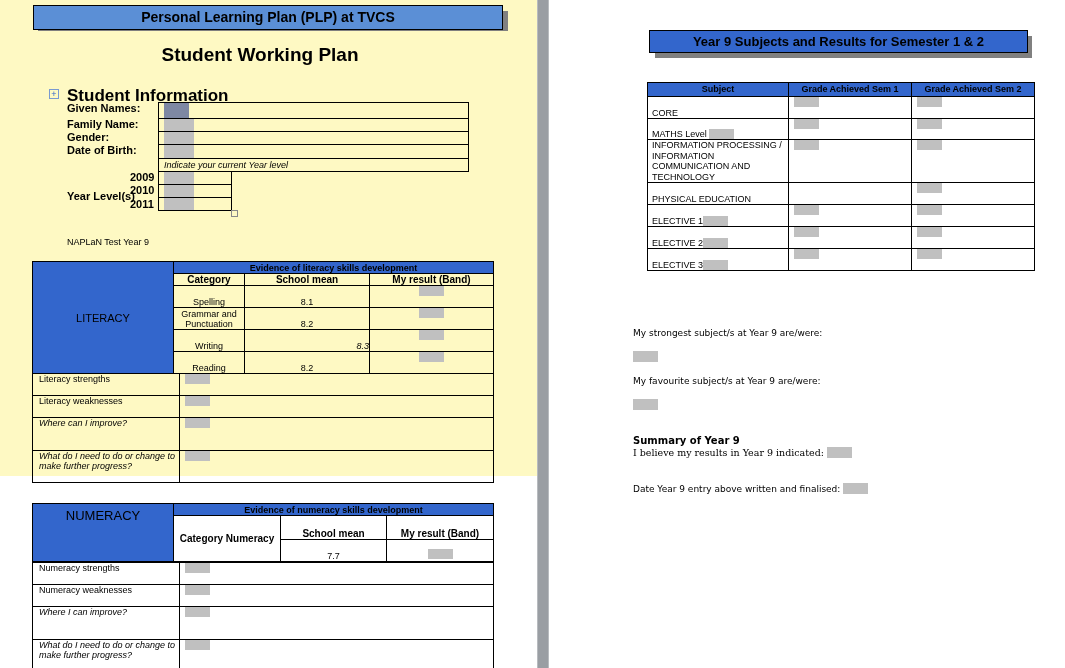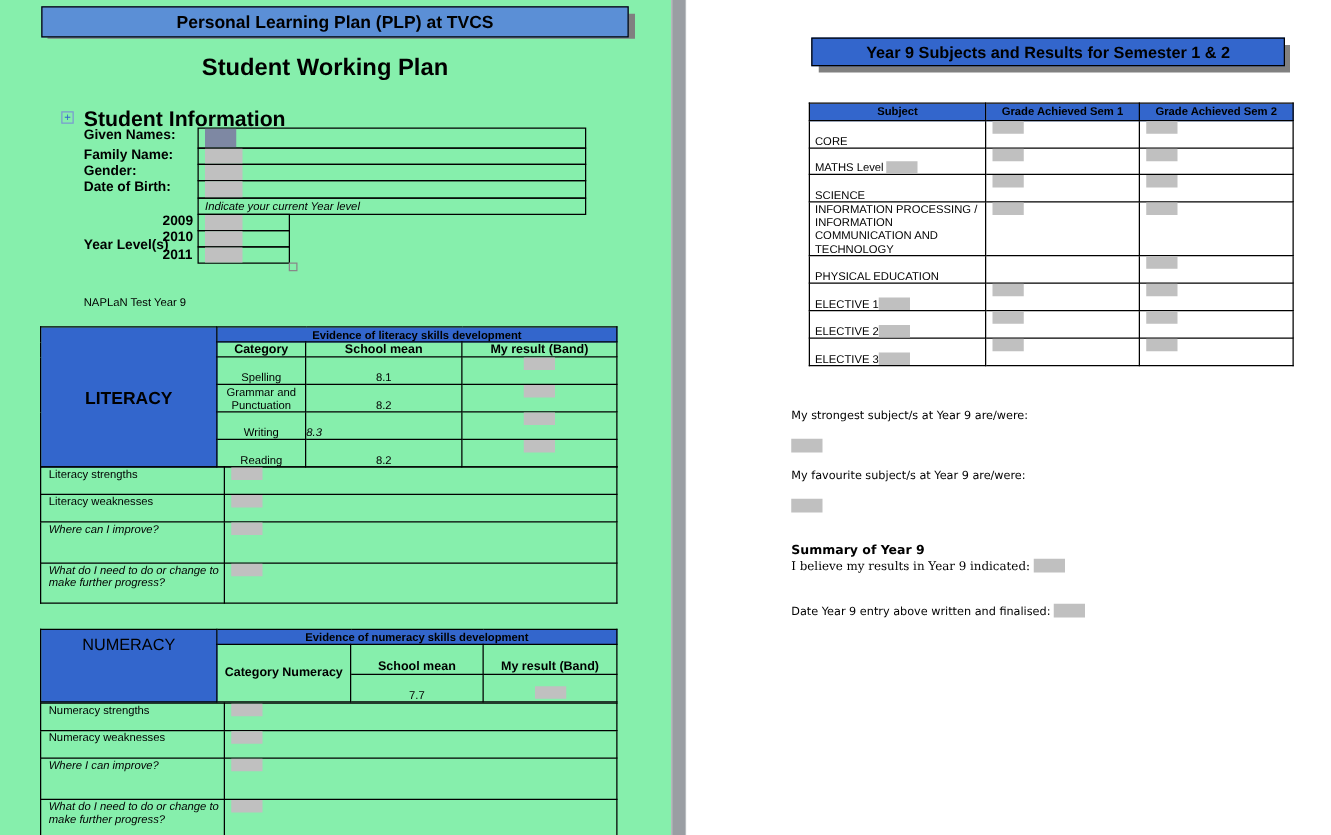--- a/index.html
+++ b/index.html
@@ -1,18 +1,18 @@
 <!DOCTYPE html>
 <html><head>
 <meta charset="utf-8">
 <style>
   html,body{margin:0;padding:0;}
   body{width:1065px;height:668px;overflow:hidden;background:#fff;position:relative;font-family:"Liberation Sans",sans-serif;color:#000;}
   .abs{position:absolute;}
-  .page-left{position:absolute;left:0;top:0;width:537px;height:668px;background:#86efac;}
+  .page-left{position:absolute;left:0;top:0;width:537px;height:476px;background:#fef9c3;}
   .divider{position:absolute;left:537px;top:0;width:12px;height:668px;background:#9a9ea3;border-left:1px solid #b8bbbf;border-right:1px solid #b8bbbf;box-sizing:border-box;}
   .page-right{position:absolute;left:549px;top:0;width:516px;height:668px;background:#fff;}
 
   .banner{position:absolute;border:1px solid #000;text-align:center;font-weight:bold;box-sizing:border-box;}
   .banner-shadow{position:absolute;background:#808080;}
   .field{background:#c0c0c0;display:inline-block;}
   .field.sel{background:#7e88a3;}
 
   .info-label{position:absolute;font-weight:bold;font-size:11px;}
   .info-box{position:absolute;border:1px solid #000;box-sizing:border-box;}
@@ -70,41 +70,41 @@
   <div class="info-box" style="left:158px;top:197px;width:74px;height:14px;">
     <span class="field" style="position:absolute;left:5px;top:0;width:30px;height:12px;"></span>
   </div>
   <div class="abs" style="left:231px;top:210px;width:5px;height:5px;border:1px solid #888;"></div>
 
   <div class="abs" style="left:67px;top:237px;font-size:9px;">NAPLaN Test Year 9</div>
 
   <table style="left:32px;top:261px;width:462px;">
     <tbody>
         <tr style="height:12px;">
-      <td rowspan="6" class="blue" style="width:140px;text-align:center;vertical-align:middle;font-size:14px;font-weight:bold;">LITERACY</td>
+      <td rowspan="6" class="blue" style="width:140px;text-align:center;vertical-align:middle;font-size:11px;">LITERACY</td>
       <td colspan="3" class="blue lit-th" style="font-size:9px;">Evidence of literacy skills development</td>
     </tr>
     <tr style="height:12px;">
       <td class="lit-th" style="width:70px;">Category</td>
       <td class="lit-th" style="width:124px;">School mean</td>
       <td class="lit-th">My result (Band)</td>
     </tr>
     <tr style="height:22px;">
       <td style="text-align:center;">Spelling</td>
       <td style="text-align:center;">8.1</td>
       <td style="text-align:center;vertical-align:top;"><span class="field" style="width:25px;height:10px;"></span></td>
     </tr>
     <tr style="height:22px;">
       <td style="text-align:center;line-height:10px;">Grammar and Punctuation</td>
       <td style="text-align:center;">8.2</td>
       <td style="text-align:center;vertical-align:top;"><span class="field" style="width:25px;height:10px;"></span></td>
     </tr>
     <tr style="height:22px;">
       <td style="text-align:center;">Writing</td>
-      <td style="text-align:left;font-style:italic;">8.3</td>
+      <td style="text-align:right;font-style:italic;">8.3</td>
       <td style="text-align:center;vertical-align:top;"><span class="field" style="width:25px;height:10px;"></span></td>
     </tr>
     <tr style="height:22px;">
       <td style="text-align:center;">Reading</td>
       <td style="text-align:center;">8.2</td>
       <td style="text-align:center;vertical-align:top;"><span class="field" style="width:25px;height:10px;"></span></td>
     </tr>
   </tbody>
     </table>
 
@@ -187,25 +187,20 @@
     <tr style="height:22px;">
       <td style="padding-left:4px;">CORE</td>
       <td style="vertical-align:top;padding-left:5px;"><span class="field" style="width:25px;height:10px;"></span></td>
       <td style="vertical-align:top;padding-left:5px;"><span class="field" style="width:25px;height:10px;"></span></td>
     </tr>
     <tr style="height:21px;">
       <td style="padding-left:4px;"><span>MATHS  Level</span> <span class="field" style="width:25px;height:10px;vertical-align:-2px;"></span></td>
       <td style="vertical-align:top;padding-left:5px;"><span class="field" style="width:25px;height:10px;"></span></td>
       <td style="vertical-align:top;padding-left:5px;"><span class="field" style="width:25px;height:10px;"></span></td>
     </tr>
-    <tr style="height:22px;">
-      <td style="padding-left:4px;">SCIENCE</td>
-      <td style="vertical-align:top;padding-left:5px;"><span class="field" style="width:25px;height:10px;"></span></td>
-      <td style="vertical-align:top;padding-left:5px;"><span class="field" style="width:25px;height:10px;"></span></td>
-    </tr>
     <tr style="height:43px;">
       <td style="padding-left:4px;vertical-align:top;line-height:10.5px;">INFORMATION PROCESSING / INFORMATION COMMUNICATION AND TECHNOLOGY</td>
       <td style="vertical-align:top;padding-left:5px;"><span class="field" style="width:25px;height:10px;"></span></td>
       <td style="vertical-align:top;padding-left:5px;"><span class="field" style="width:25px;height:10px;"></span></td>
     </tr>
     <tr style="height:22px;">
       <td style="padding-left:4px;">PHYSICAL EDUCATION</td>
       <td></td>
       <td style="vertical-align:top;padding-left:5px;"><span class="field" style="width:25px;height:10px;"></span></td>
     </tr>

